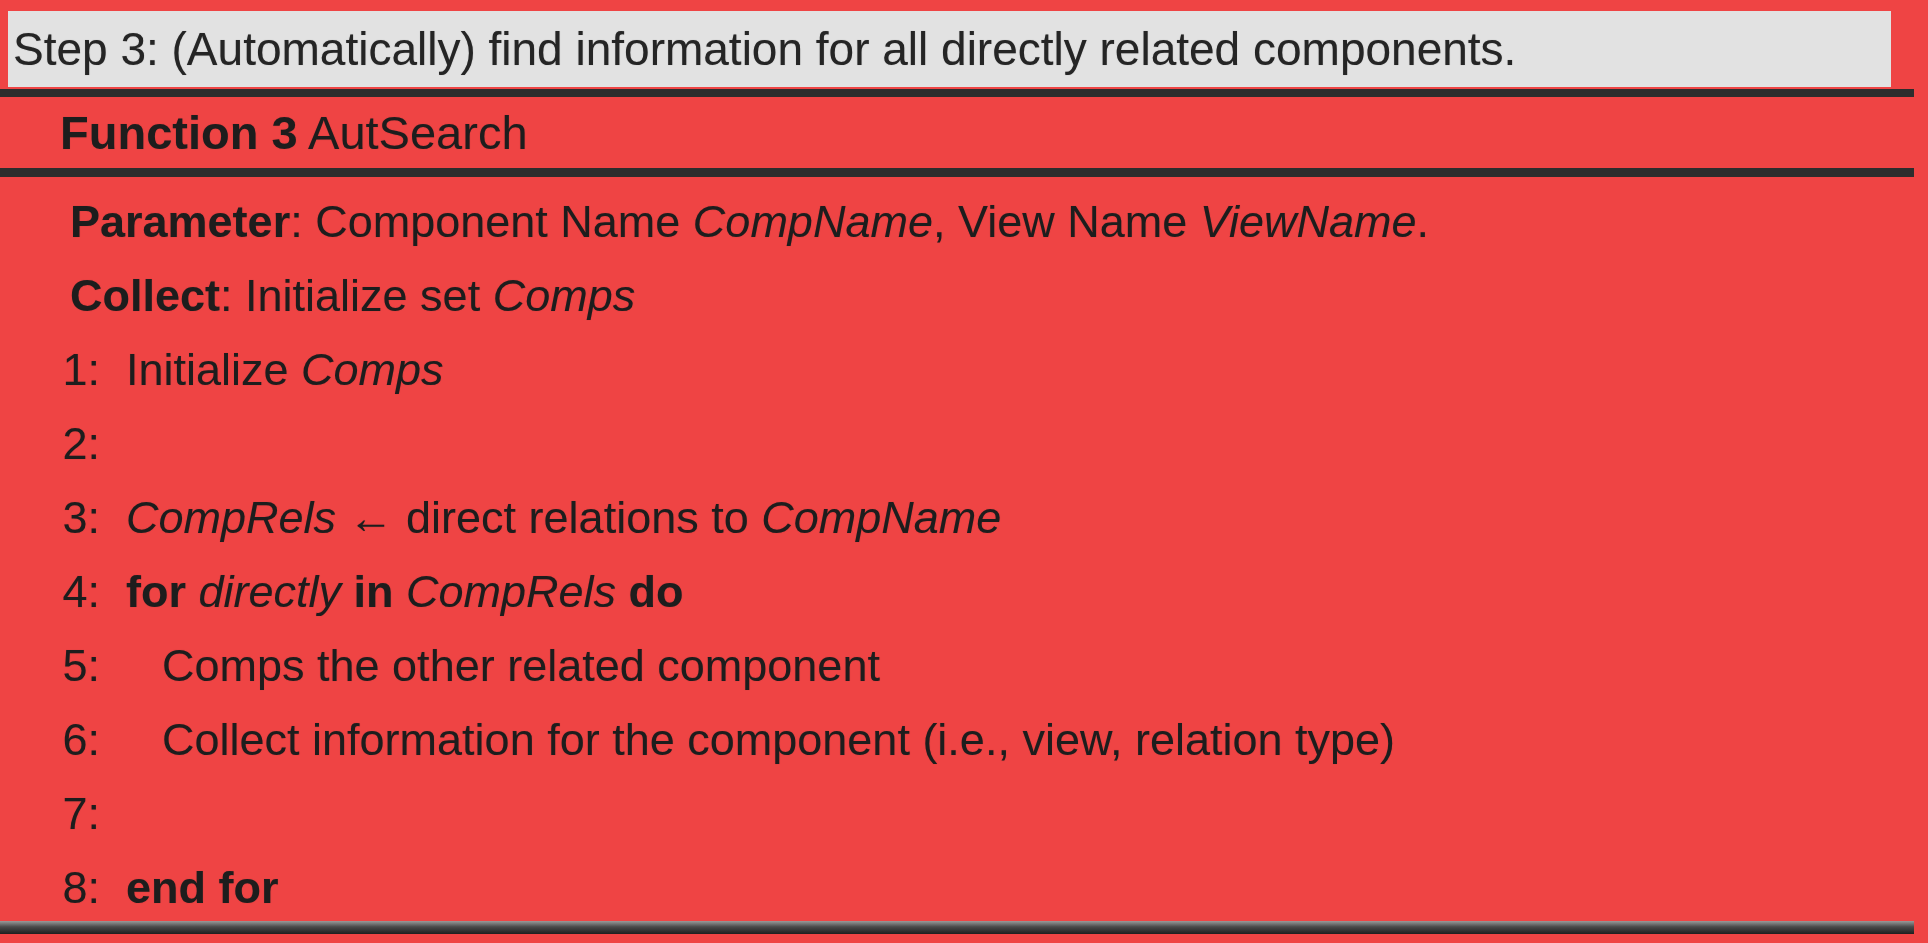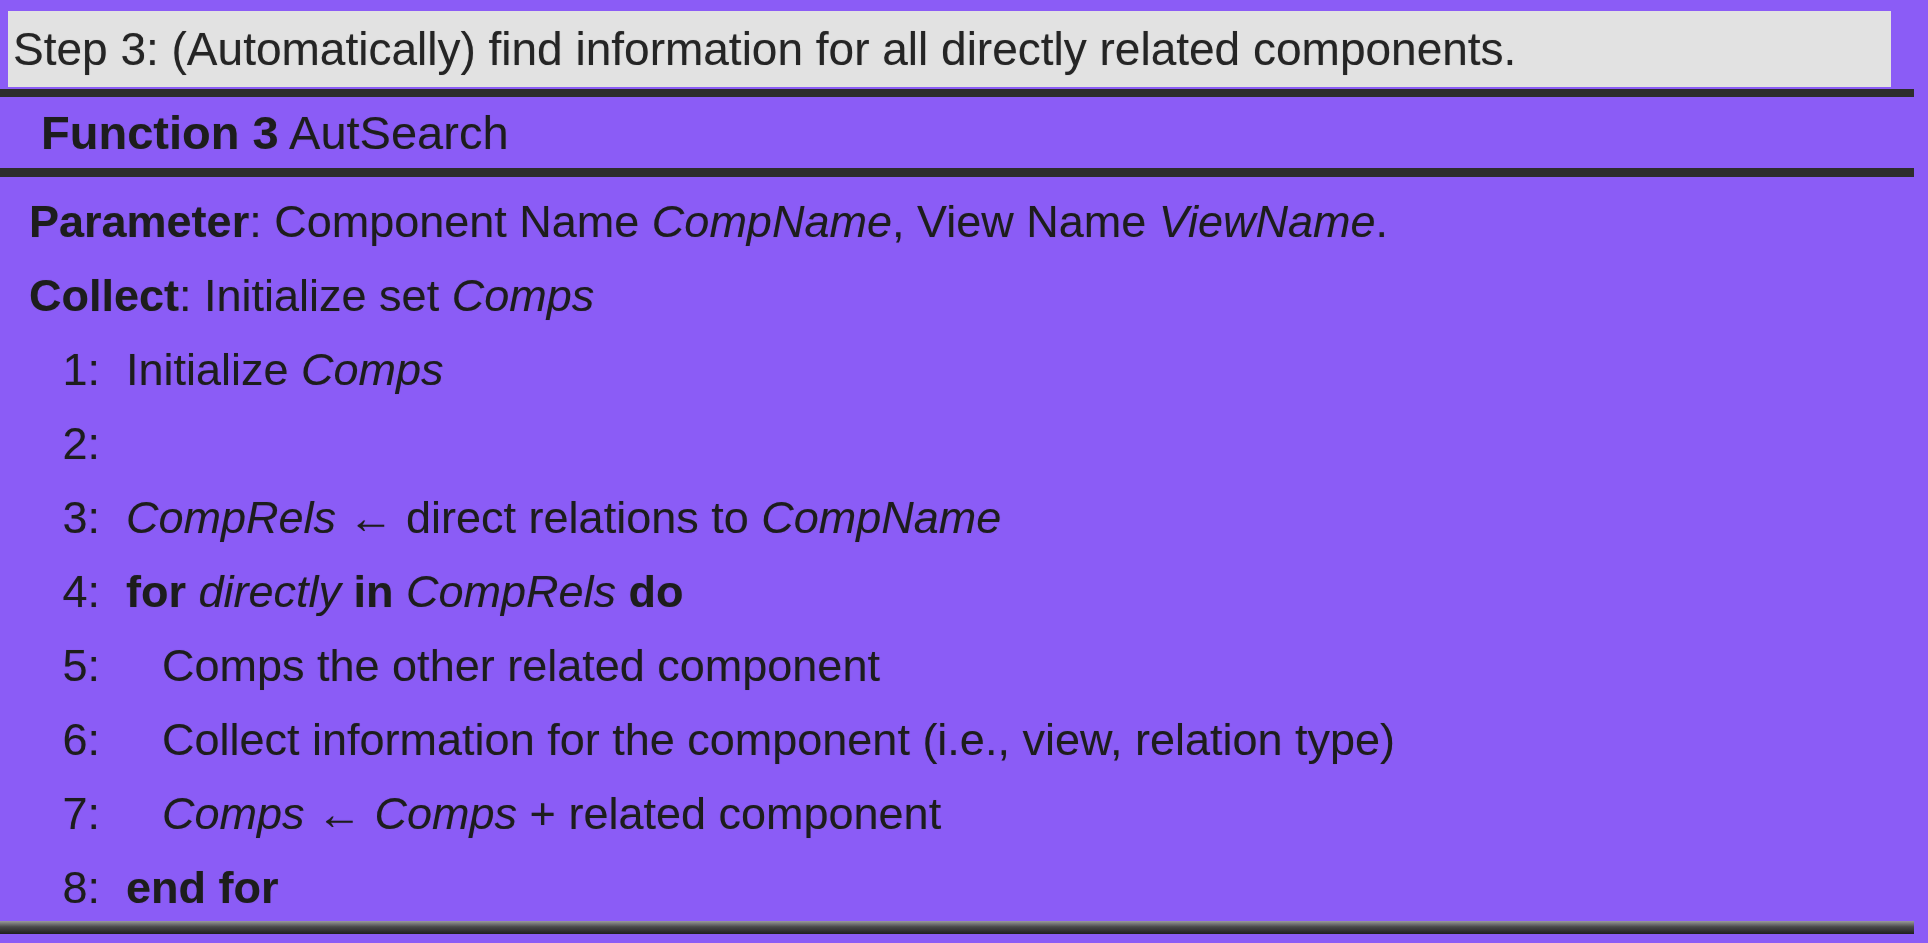--- a/index.html
+++ b/index.html
@@ -11,21 +11,21 @@
     overflow: hidden;
   }
   body {
     font-family: "Liberation Sans", sans-serif;
     color: var(--text, #1d1d1d);
   }
   .page {
     position: relative;
     width: 1928px;
     height: 943px;
-    background: #8b5cf6;
+    background: #ef4444;
   }
   
   .step-header {
     position: absolute;
     left: 8px;
     top: 11px;
     width: 1878px;
     height: 76px;
     background: var(--header-bg, #e2e2e2);
     font-size: 46px;
@@ -49,39 +49,40 @@
     height: 13px;
     background: linear-gradient(to bottom, #9a9a9a, #4a4a4a 45%, #1e1e1e);
   }
   
   .function-line {
     position: absolute;
     left: 0;
     top: 97px;
     height: 71px;
     line-height: 71px;
-    padding-left: 41px;
+    padding-left: 60px;
     font-size: 47px;
     white-space: nowrap;
     text-shadow: 0 0 1px rgba(40,40,40,0.3);
   }
   
   .algo-body {
     position: absolute;
     left: 0;
     top: 177px;
     width: 1928px;
     padding-top: 8px;
     font-size: 45px;
     text-shadow: 0 0 1px rgba(40,40,40,0.3);
   }
   .meta-line {
     line-height: 74px;
     padding-left: 29px;
     white-space: nowrap;
+    margin-left: 41px;
   }
   .code-line {
     display: flex;
     line-height: 74px;
     white-space: nowrap;
   }
   .line-num {
     width: 100px;
     text-align: right;
     flex: 0 0 auto;
@@ -134,21 +135,20 @@
         <div class="code-line indent-1">
           <span class="line-num">5:</span>
           <span class="line-text"><span class="seg-r">Comps the other related component</span></span>
         </div>
         <div class="code-line indent-1">
           <span class="line-num">6:</span>
           <span class="line-text"><span class="seg-r">Collect information for the component (i.e., view, relation type)</span></span>
         </div>
         <div class="code-line indent-1">
           <span class="line-num">7:</span>
-          <span class="line-text"><span class="seg-i">Comps</span><span class="seg-r"> ← </span><span class="seg-i">Comps</span><span class="seg-r"> + related component</span></span>
         </div>
         <div class="code-line indent-0">
           <span class="line-num">8:</span>
           <span class="line-text"><span class="seg-b">end for</span></span>
         </div>
       </div>
   </div>
 
   <div class="rule rule-bottom"></div>
 

